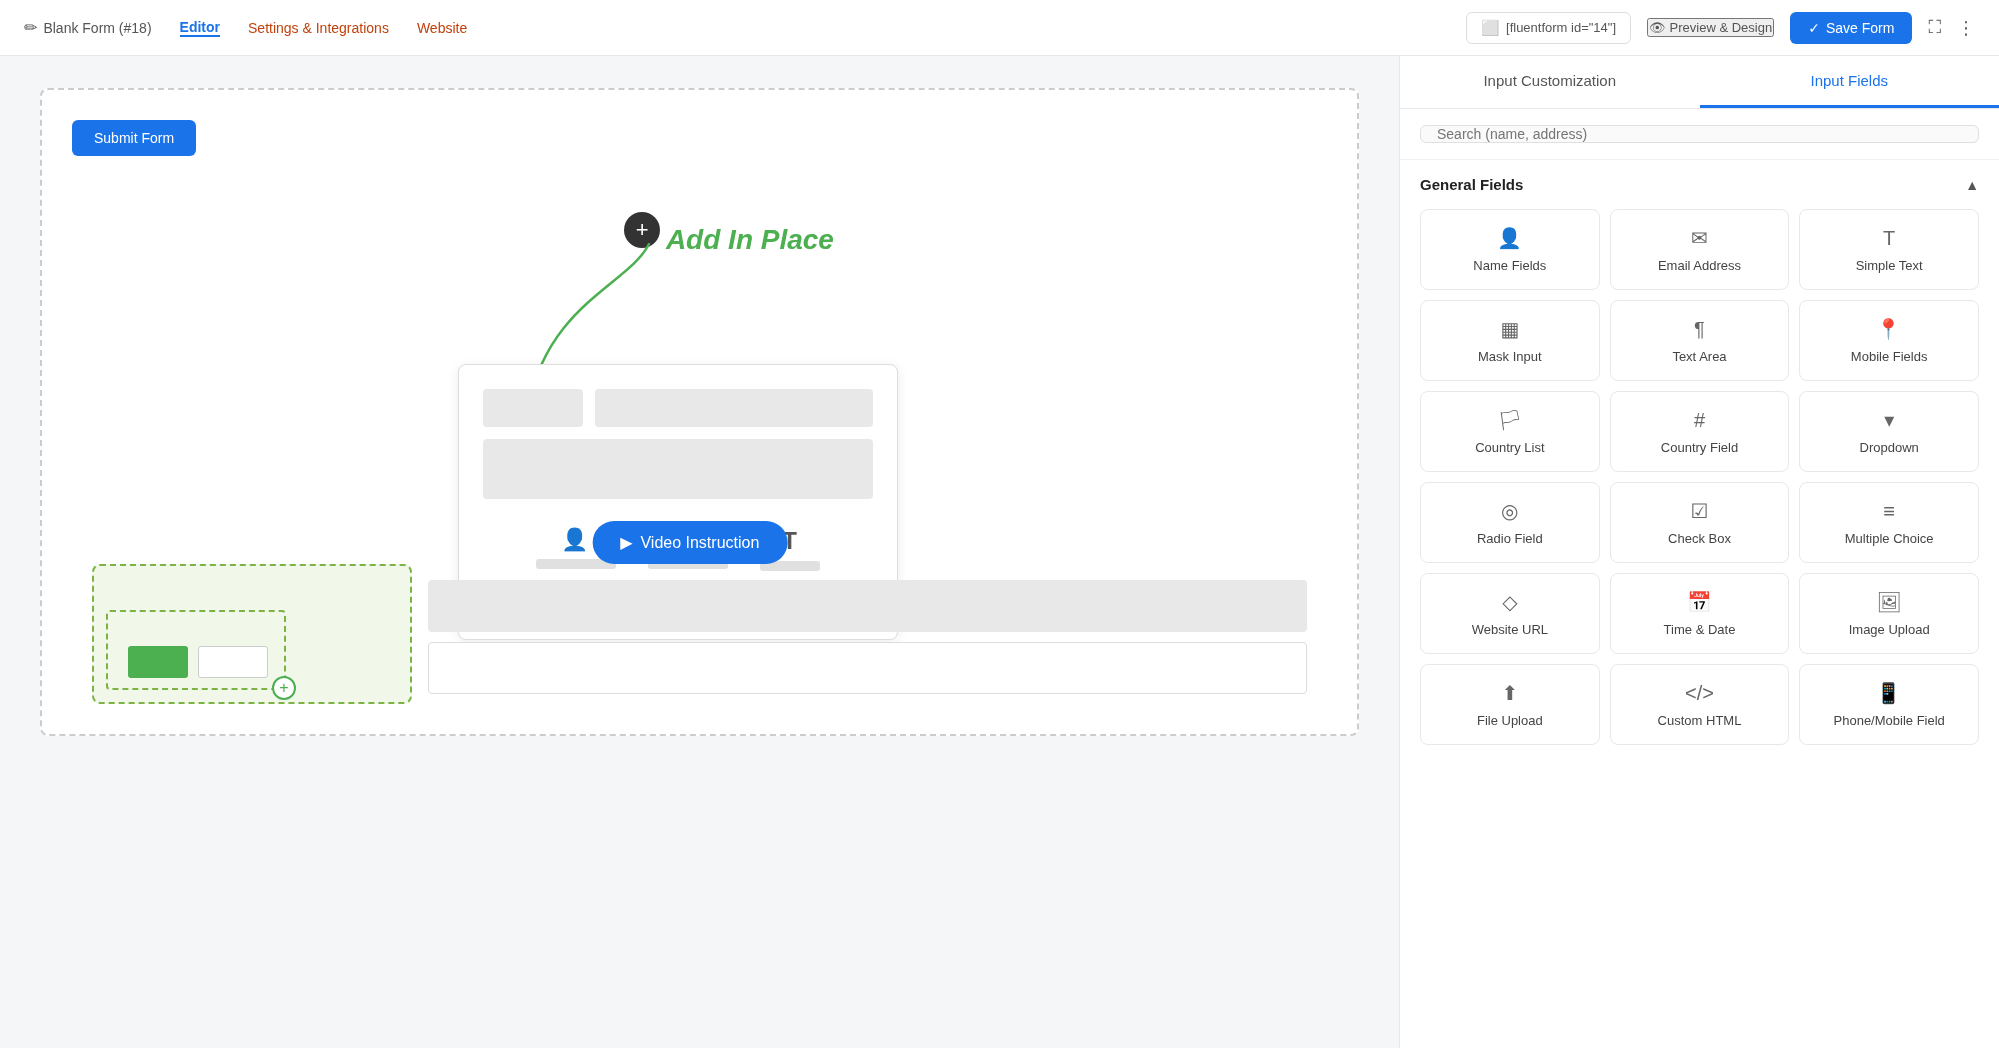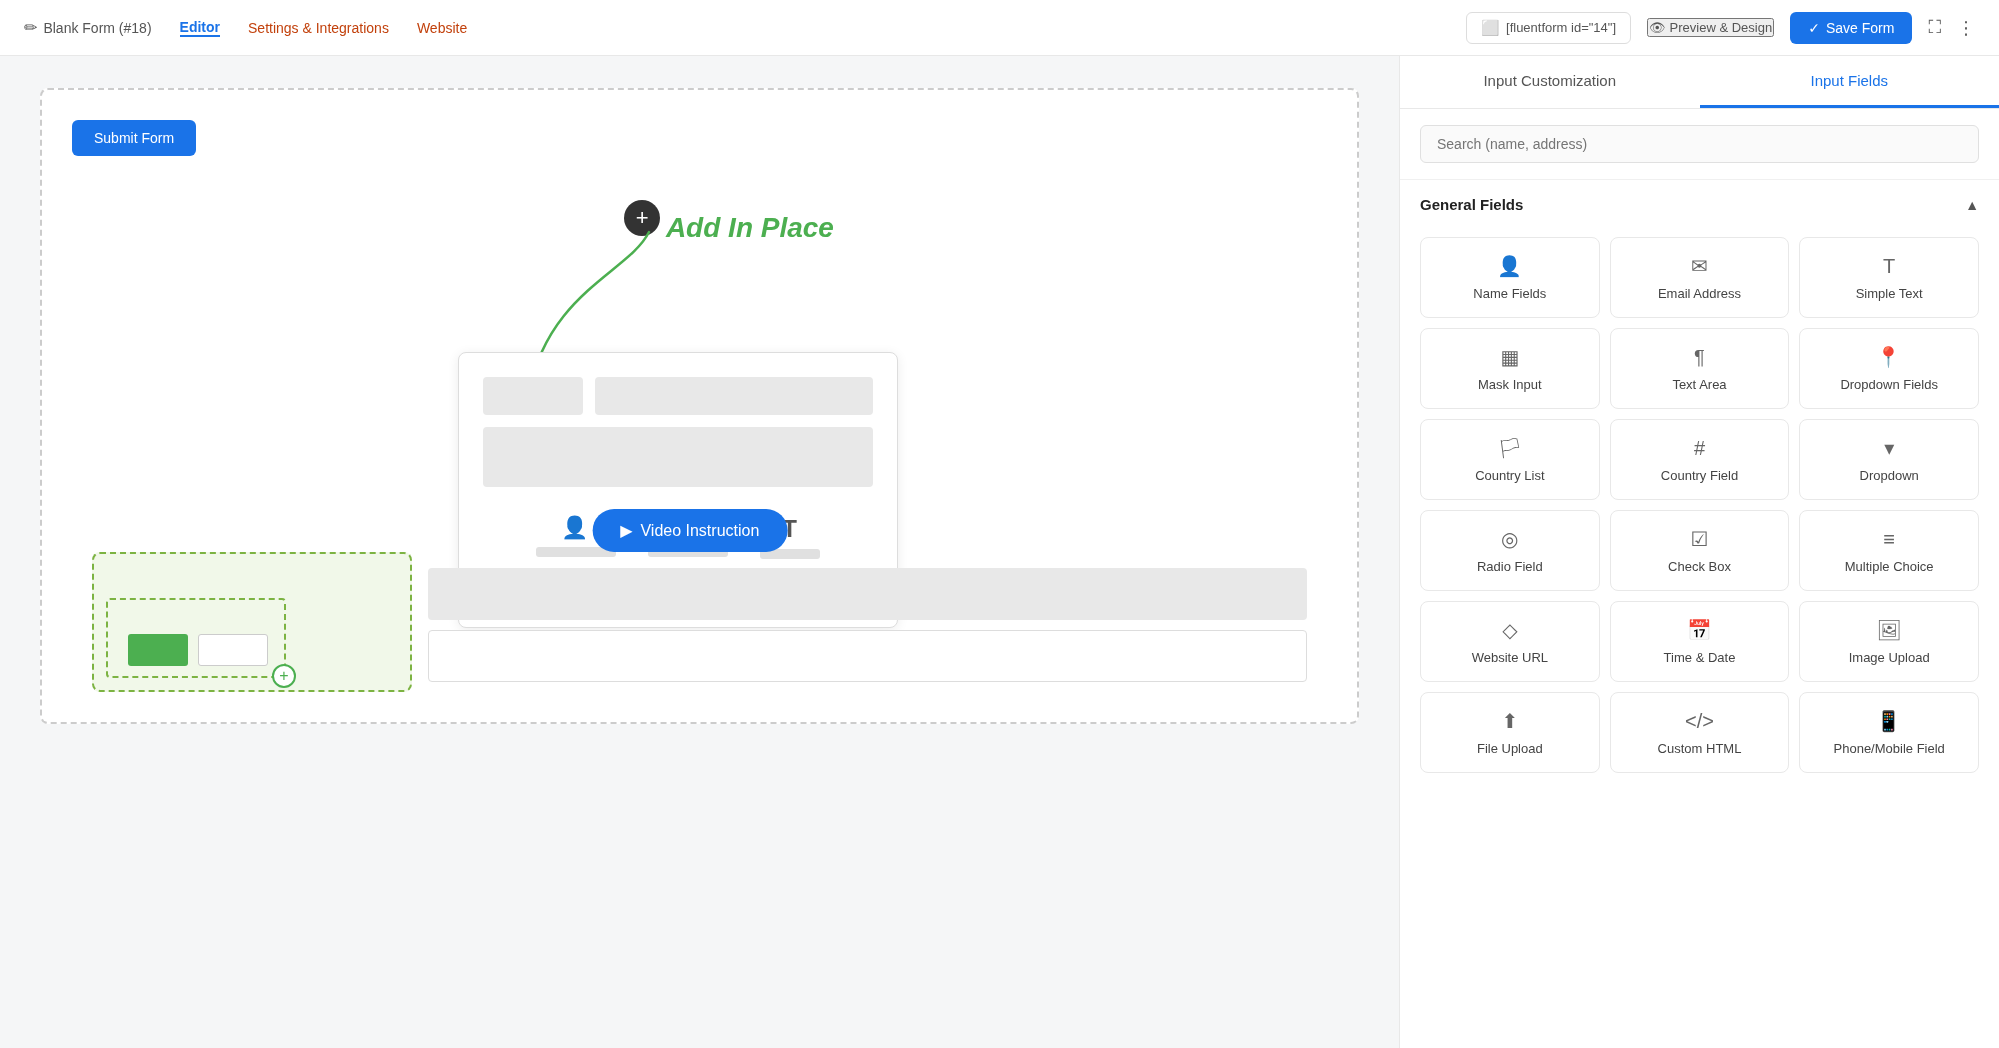--- a/index.html
+++ b/index.html
@@ -38,21 +38,21 @@
     }
 
     
     .form-canvas {
       background: #fff; border: 2px dashed #ccc; border-radius: 8px;
       min-height: 160px; padding: 30px; position: relative; margin-bottom: 16px;
     }
     .submit-btn-preview {
       background: #1a73e8; color: #fff; border: none; border-radius: 6px;
       padding: 10px 22px; font-size: 14px; font-weight: 500; cursor: pointer;
-      margin-bottom: 16px;
+      margin-bottom: 28px;
     }
 
     
     .add-in-place-area {
       position: relative; display: flex; align-items: flex-start; justify-content: center;
       min-height: 520px;
     }
     .add-in-place-label {
       position: absolute; top: 40px; left: 50%; transform: translateX(-20%);
       color: #4CAF50; font-size: 28px; font-weight: 600; font-style: italic;
@@ -123,29 +123,29 @@
     .panel-tab {
       flex: 1; text-align: center; padding: 16px 0; font-size: 15px;
       font-weight: 500; color: #555; cursor: pointer; border-bottom: 3px solid transparent;
     }
     .panel-tab.active { color: #1a73e8; border-bottom-color: #1a73e8; }
 
     
     .search-wrap { padding: 16px 20px; border-bottom: 1px solid #f0f0f0; }
     .search-input {
       width: 100%; border: 1px solid #e0e0e0; border-radius: 6px;
-      padding: 10px 16px; font-size: 14px; color: #999; outline: none;
+      padding: 0 16px; font-size: 14px; color: #999; outline: none;
       background: #fafafa;
     }
 
     
     .fields-section { flex: 1; overflow-y: auto; padding: 16px 20px; }
     .section-header {
       display: flex; align-items: center; justify-content: space-between;
-      margin-bottom: 24px;
+      margin-bottom: 16px;
     }
     .section-title { font-size: 15px; font-weight: 600; color: #222; }
     .chevron { color: #555; font-size: 14px; cursor: pointer; }
 
     
     .fields-grid { display: grid; grid-template-columns: repeat(3, 1fr); gap: 10px; }
     .field-item {
       display: flex; flex-direction: column; align-items: center; justify-content: center;
       border: 1px solid #e8e8e8; border-radius: 8px; padding: 16px 8px;
       cursor: pointer; gap: 8px; background: #fff;
@@ -292,21 +292,21 @@
           <div class="field-item">
             <div class="field-icon">▦</div>
             <div class="field-label">Mask Input</div>
           </div>
           <div class="field-item">
             <div class="field-icon">¶</div>
             <div class="field-label">Text Area</div>
           </div>
           <div class="field-item">
             <div class="field-icon">📍</div>
-            <div class="field-label">Dropdown Fields</div>
+            <div class="field-label">Mobile Fields</div>
           </div>
           <div class="field-item">
             <div class="field-icon">🏳</div>
             <div class="field-label">Country List</div>
           </div>
           <div class="field-item">
             <div class="field-icon">#</div>
             <div class="field-label">Country Field</div>
           </div>
           <div class="field-item">

